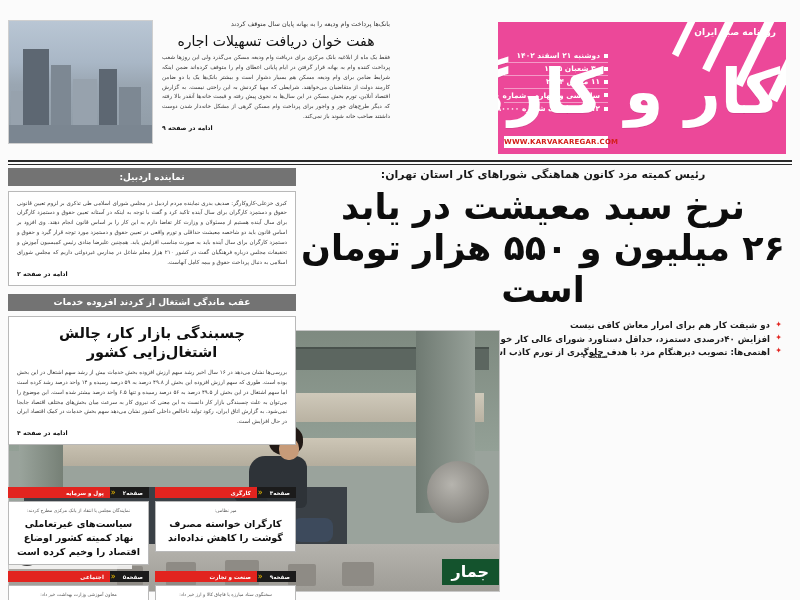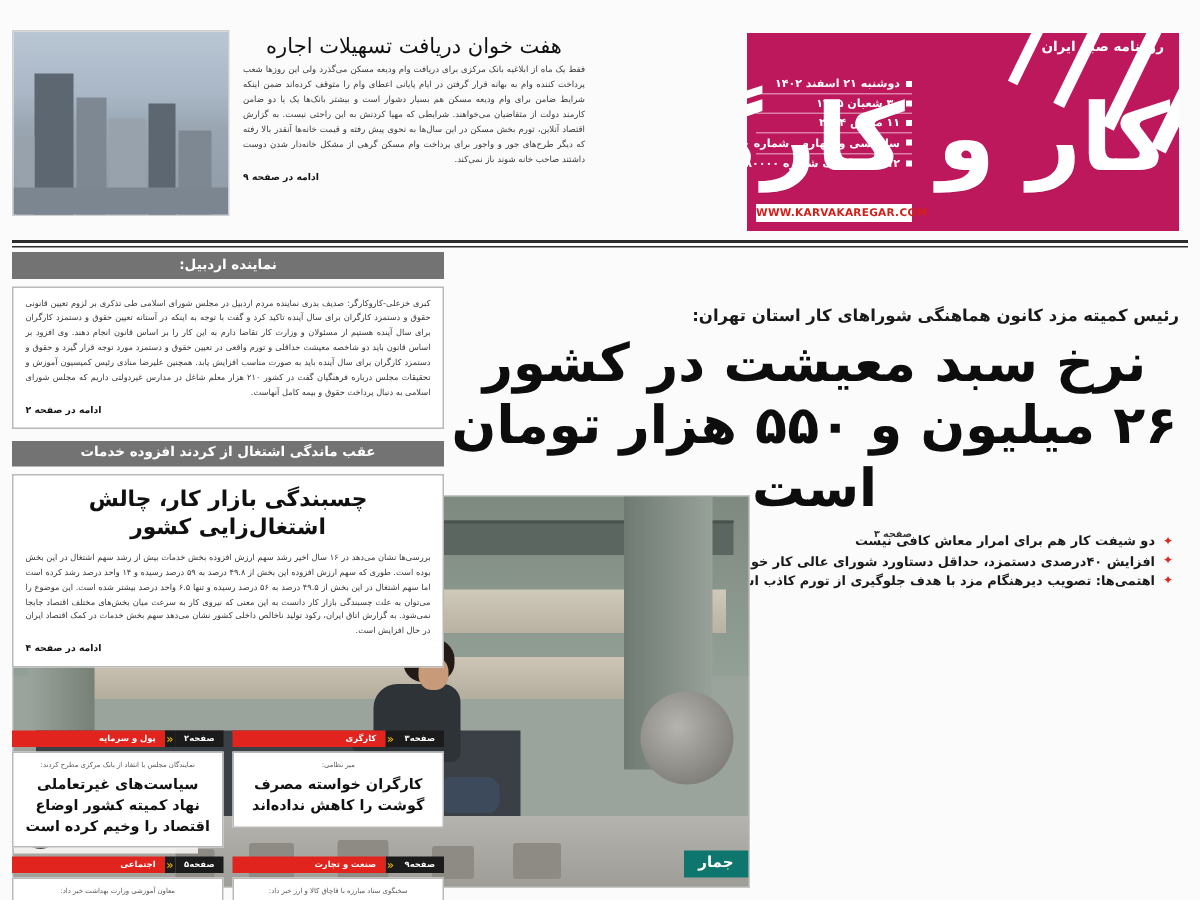--- a/index.html
+++ b/index.html
@@ -14,21 +14,21 @@
     position:relative;
     width:800px; height:600px;
     background:#fbfbfb;
     direction:rtl;
   }
 
   
   .masthead {
     position:absolute; top:22px; right:14px;
     width:288px; height:132px;
-    background:#be185d;
+    background:#ec4899;
     overflow:hidden;
   }
   .mh-swoosh { position:absolute; background:#ffffff; }
   .sw1 { width:11px; height:120px; right:-18px; top:-36px; transform:rotate(26deg); }
   .sw2 { width:9px;  height:96px;  right:22px; top:-28px; transform:rotate(26deg); }
   .sw3 { width:8px;  height:74px;  right:60px; top:-22px; transform:rotate(26deg); }
   .sw4 { width:7px;  height:52px;  right:96px; top:-16px; transform:rotate(26deg); }
 
   .mh-logo {
     position:absolute; top:18px; right:6px;
@@ -99,21 +99,21 @@
   .cont { font-size:6.2px; font-weight:bold; color:#111; text-align:left; margin-top:2px; }
 
   
   .hr-main { position:absolute; top:160px; left:8px; width:784px; height:2px; background:#2b2b2b; }
   .hr-main2 { position:absolute; top:164px; left:8px; width:784px; height:1px; background:#2b2b2b; }
 
   
   .lead { position:absolute; top:168px; right:14px; width:486px; }
   .lead-kicker {
     font-size:11px; font-weight:bold; color:#1a1a1a;
-    margin-bottom:6px;margin-top:36px;
+    text-align:center; margin-bottom:6px;
   }
   .lead-title {
     font-size:35px; font-weight:bold; color:#0d0d0d;
     line-height:1.18; text-align:center; letter-spacing:-1px;
   }
   .lead-bullets { margin-top:8px; padding-right:4px; }
   .lead-bullets li {
     list-style:none; position:relative;
     font-size:8.6px; font-weight:bold; color:#1a1a1a;
     padding:1.6px 12px 1.6px 0;
@@ -146,22 +146,22 @@
   .bp-floor  { left:0;   bottom:0; width:100%; height:18%; background:linear-gradient(#b5b3ad,#9f9d97); }
   .bp-wheel  { right:2%; top:50%; width:62px; height:62px; border-radius:50%; background:radial-gradient(circle at 40% 38%, #b6b4ae, #6f6d68); }
   .bp-worker-head { left:53%; top:36%; width:34px; height:30px; border-radius:48% 48% 42% 42%; background:#221a16; }
   .bp-worker-face { left:55%; top:41%; width:20px; height:22px; border-radius:45%; background:#c79b79; }
   .bp-worker-body { left:49%; top:48%; width:58px; height:52px; border-radius:16px 12px 6px 6px; background:#2e3338; }
   .bp-worker-arm  { left:46%; top:62%; width:34px; height:14px; border-radius:8px; background:#2a2f34; transform:rotate(18deg); }
   .bp-worker-leg  { left:58%; top:72%; width:40px; height:24px; border-radius:8px; background:#3d4a5c; }
   .bp-part { position:absolute; bottom:2%; background:#8e8b85; border-radius:2px; }
   .bp-badge {
     position:absolute; right:0; bottom:6px;
-    background:#0f766e; color:#fff;
-    font-size:10px; font-weight:bold;
+    background:#14532d; color:#fff;
+    font-size:16px; font-weight:bold;
     padding:3px 10px 4px;
   }
   .bp-watermark {
     position:absolute; left:0; bottom:22px;
     display:flex; align-items:center; gap:5px;
     background:rgba(255,255,255,.82);
     padding:3px 7px 3px 4px; direction:ltr;
   }
   .wm-seal {
     width:28px; height:28px; border-radius:50%;
@@ -243,32 +243,33 @@
       <div class="bldg d" style="left:14px;  top:28px;  width:26px; height:96px;"></div>
       <div class="bldg" style="left:42px;  top:44px;  width:20px; height:80px;"></div>
       <div class="bldg l" style="left:64px;  top:58px;  width:24px; height:66px;"></div>
       <div class="bldg d" style="left:90px;  top:48px;  width:18px; height:76px;"></div>
       <div class="bldg" style="left:110px; top:66px;  width:22px; height:58px;"></div>
       <div class="bldg l" style="left:2px;   top:70px;  width:12px; height:54px;"></div>
       <div class="bldg" style="left:0;     top:104px; width:145px; height:20px; background:#7b8691;"></div>
     </div>
 
     <div class="tl-text">
+      <div class="tl-eyebrow">بانک‌ها پرداخت وام ودیعه را به بهانه پایان سال متوقف کردند</div>
       <div class="tl-head">هفت خوان دریافت تسهیلات اجاره</div>
       <div class="tl-body">فقط یک ماه از ابلاغیه بانک مرکزی برای دریافت وام ودیعه مسکن می‌گذرد ولی این روزها شعب پرداخت کننده وام به بهانه قرار گرفتن در ایام پایانی اعطای وام را متوقف کرده‌اند ضمن اینکه شرایط ضامن برای وام ودیعه مسکن هم بسیار دشوار است و بیشتر بانک‌ها یک یا دو ضامن کارمند دولت از متقاضیان می‌خواهند. شرایطی که مهیا کردنش به این راحتی نیست. به گزارش اقتصاد آنلاین، تورم بخش مسکن در این سال‌ها به نحوی پیش رفته و قیمت خانه‌ها آنقدر بالا رفته که دیگر طرح‌های جور و واجور برای پرداخت وام مسکن گرهی از مشکل خانه‌دار شدن دوست داشتند صاحب خانه شوند باز نمی‌کند.</div>
       <div class="cont">ادامه در صفحه ۹</div>
     </div>
   </div>
 
   <div class="hr-main"></div>
   <div class="hr-main2"></div>
 
   <div class="lead">
     <div class="lead-kicker">رئیس کمیته مزد کانون هماهنگی شوراهای کار استان تهران:</div>
-    <div class="lead-title">نرخ سبد معیشت در کشور</div>
+    <div class="lead-title">نرخ سبد معیشت در یابد</div>
     <div class="lead-title">۲۶ میلیون و ۵۵۰ هزار تومان است</div>
     <ul class="lead-bullets">
       <li>دو شیفت کار هم برای امرار معاش کافی نیست</li>
       <li>افزایش ۴۰درصدی دستمزد، حداقل دستاورد شورای عالی کار خواهد بود</li>
       <li>اهتمی‌ها: تصویب دیرهنگام مزد با هدف جلوگیری از تورم کاذب است</li>
     </ul>
   </div>
 
   <div class="bp-pagetag">صفحه ۳</div>
 

